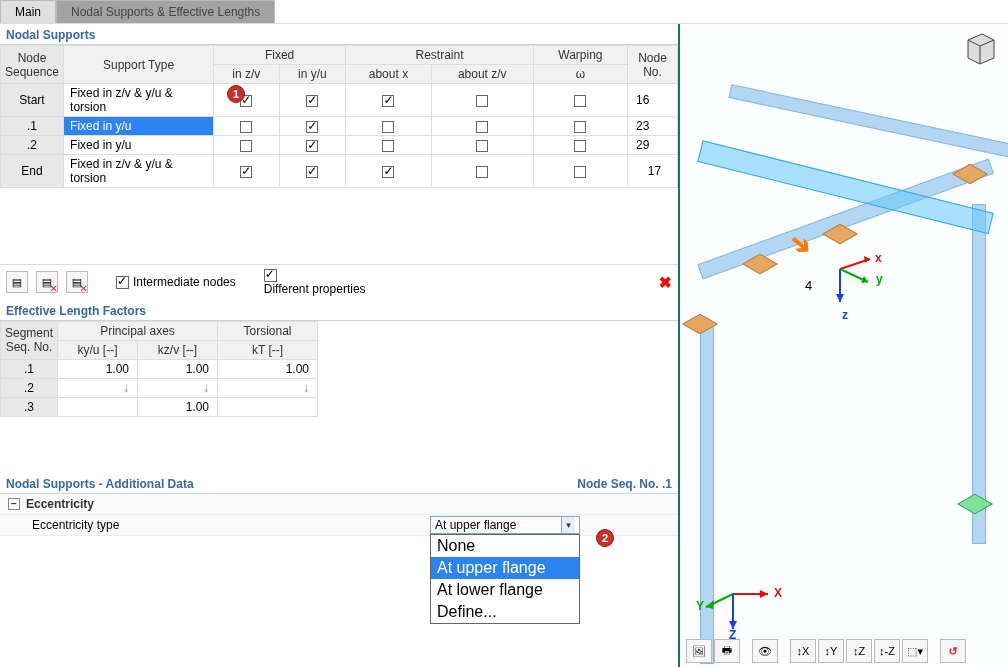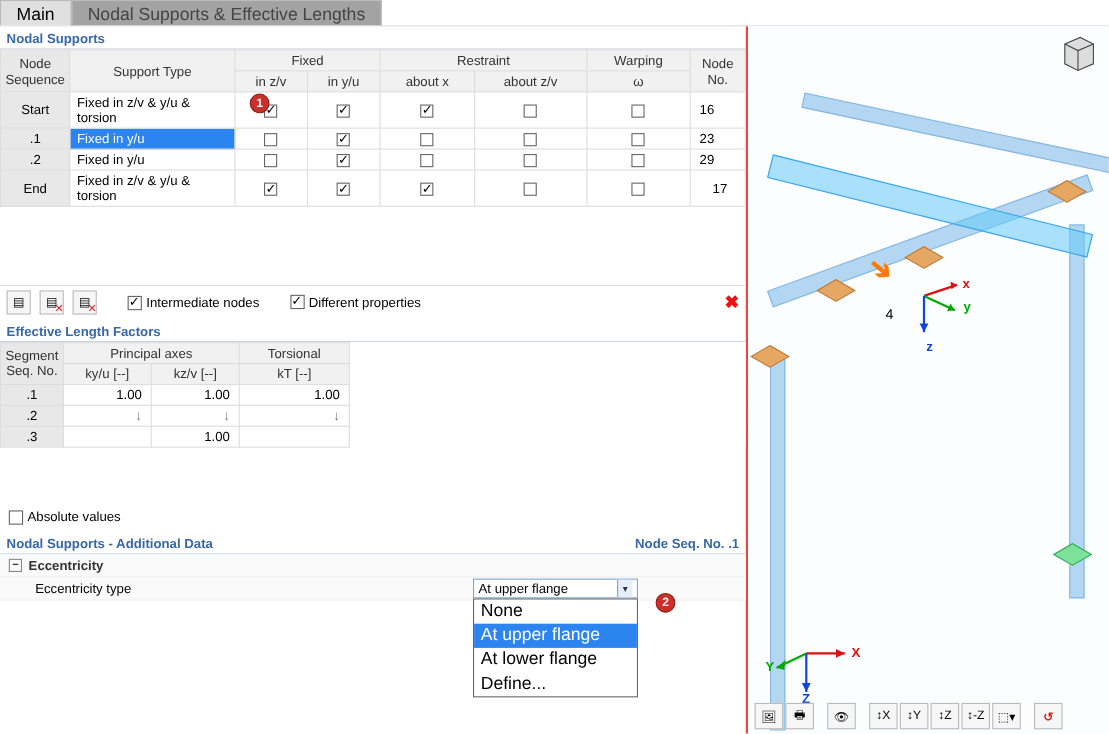--- a/index.html
+++ b/index.html
@@ -8,25 +8,25 @@
   font-family: "Segoe UI", Tahoma, Arial, sans-serif;
   font-size: 12px;
   color: #000;
   background: #fff;
   width: 1008px;
   height: 667px;
   overflow: hidden;
   position: relative;
 }
 .tabs { display:flex; height:24px; background:#fff; border-bottom:1px solid #ddd; }
-.tab { padding:4px 14px; background:#e6e6e6; border:1px solid #bbb; border-bottom:none; margin-right:0; cursor:pointer; font-size:16px; }
+.tab { padding:4px 14px; background:#e6e6e6; border:1px solid #bbb; border-bottom:none; margin-right:0; cursor:pointer; font-size:12px; }
 .tab.active { background:#a3a3a3; color:#444; }
 .tab:not(.active){ background:#e0e0e0; }
 .main-split { display:flex; height:calc(667px - 24px); }
-.left-pane { width:680px; display:flex; flex-direction:column; border-right:2px solid #ef4444; }
+.left-pane { width:680px; display:flex; flex-direction:column; border-right:2px solid #0f766e; }
 .right-pane { flex:1; position:relative; background:#f9fafc; }
 .section-title { color:#3868a8; font-weight:bold; font-size:12px; padding:4px 6px 2px; border-bottom:1px solid #c8d4e4; }
 .table1 { width:100%; border-collapse:collapse; font-size:12px; }
 .table1 th, .table1 td { border:1px solid #ddd; padding:2px 4px; text-align:center; height:18px; background:#fff;}
 .table1 th { background:#f1f1f1; font-weight:normal; color:#333; }
 .table1 .rowhead { background:#e8e8e8; width:50px; }
 .table1 td.left { text-align:left; padding-left:6px; }
 td.sel { background:#2b84ef !important; color:#fff; }
 .chk { width:12px; height:12px; border:1px solid #666; display:inline-block; vertical-align:middle; position:relative; }
 .chk.checked::after { content:"✓"; position:absolute; top:-3px; left:0; font-size:12px; }
@@ -138,21 +138,21 @@
     </div>
     <div style="flex:1 1 60px"></div>
     <div class="toolbar1">
       <div class="icon-btn">▤</div>
       <div class="icon-btn" style="position:relative">▤<span style="position:absolute;color:#d22;font-size:10px;bottom:-2px;right:-1px;">✕</span></div>
       <div class="icon-btn" style="position:relative">▤<span style="position:absolute;color:#d22;font-size:10px;bottom:-2px;right:-1px;">✕</span></div>
       <label style="display:flex;align-items:flex-end;margin-left:20px;">
           <span class="chk2 checked"></span>
           <span>Intermediate nodes</span>
         </label>
-      <label style="display:flex;align-items:flex-start;margin-left:20px;">
+      <label style="display:flex;align-items:flex-start;margin-left:20px;flex-direction:column;">
           <span class="chk2 checked"></span>
           <span>Different properties</span>
         </label>
       <div class="x-btn">✖</div>
     </div>
 
     <div class="section-title">Effective Length Factors</div>
     <table class="table1">
       <tbody>
           <tr>
@@ -186,24 +186,20 @@
           <tr>
             <td class="rowhead">.3</td>
   <td style="text-align:right;padding-right:8px;"></td>
   <td style="text-align:right;padding-right:8px;">1.00</td>
   <td style="text-align:right;padding-right:8px;"></td>
   <td style="border:none"></td>
           </tr>
         </tbody>
     </table>
     <div style="flex:1 1 40px"></div>
-    <label style="display:flex;align-items:center;padding:6px 8px;">
-        <span class="chk2"></span>
-        <span>Absolute values</span>
-      </label>
 
     <div class="add-header">
       <span class="title">Nodal Supports - Additional Data</span>
       <span class="sub">Node Seq. No. .1</span>
     </div>
     <div class="ecc-row group">
       <span class="toggle">−</span>
       <span>Eccentricity</span>
     </div>
     <div class="ecc-row" style="position:relative;">

